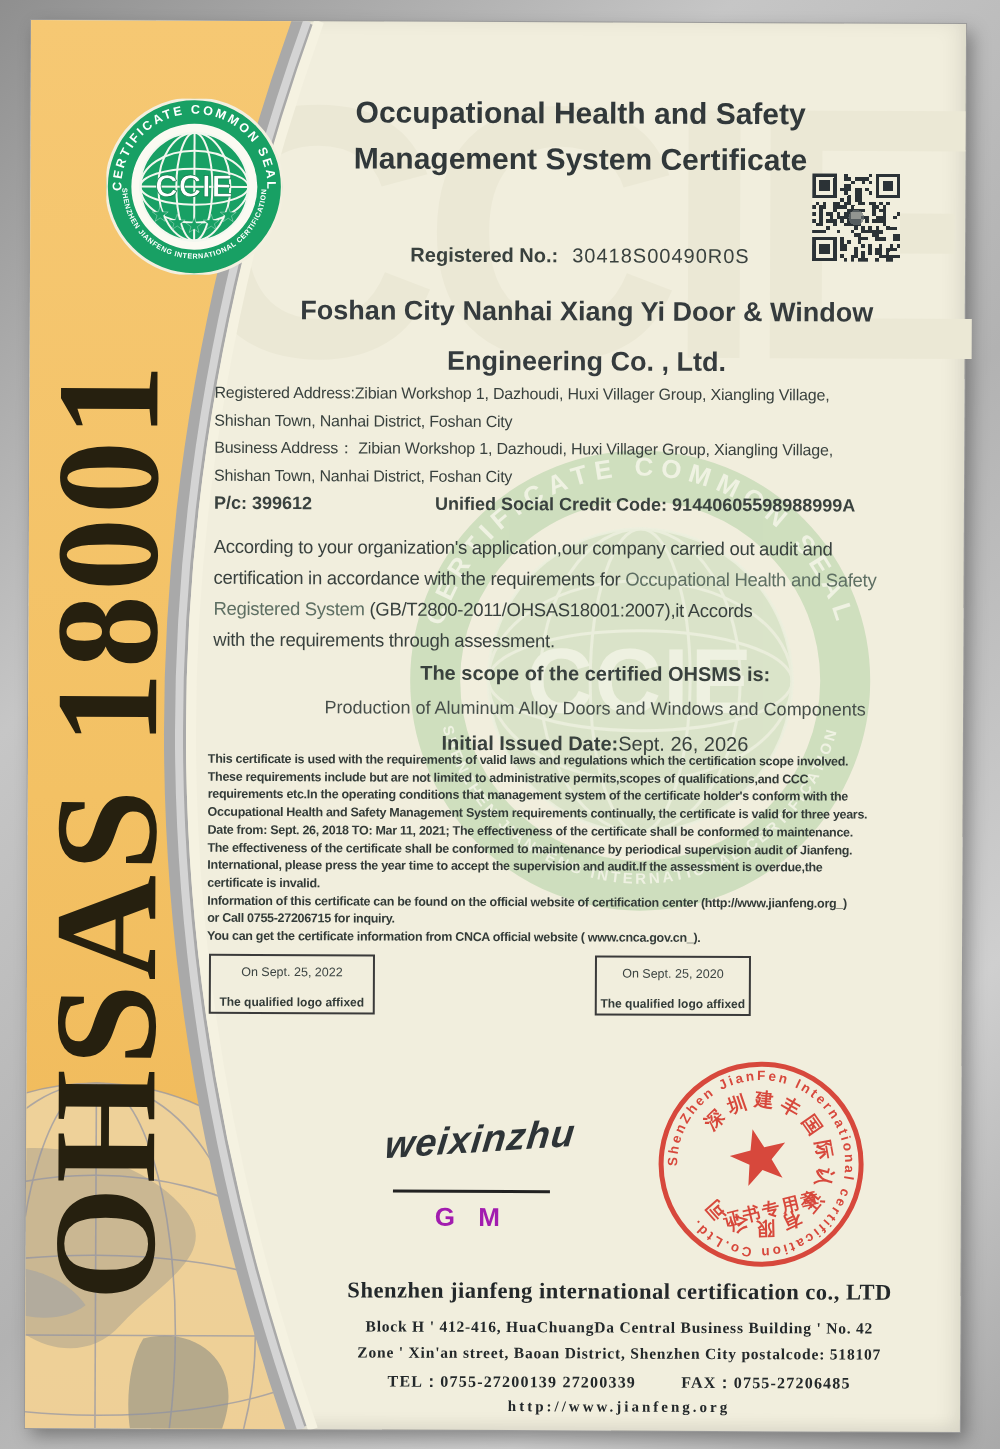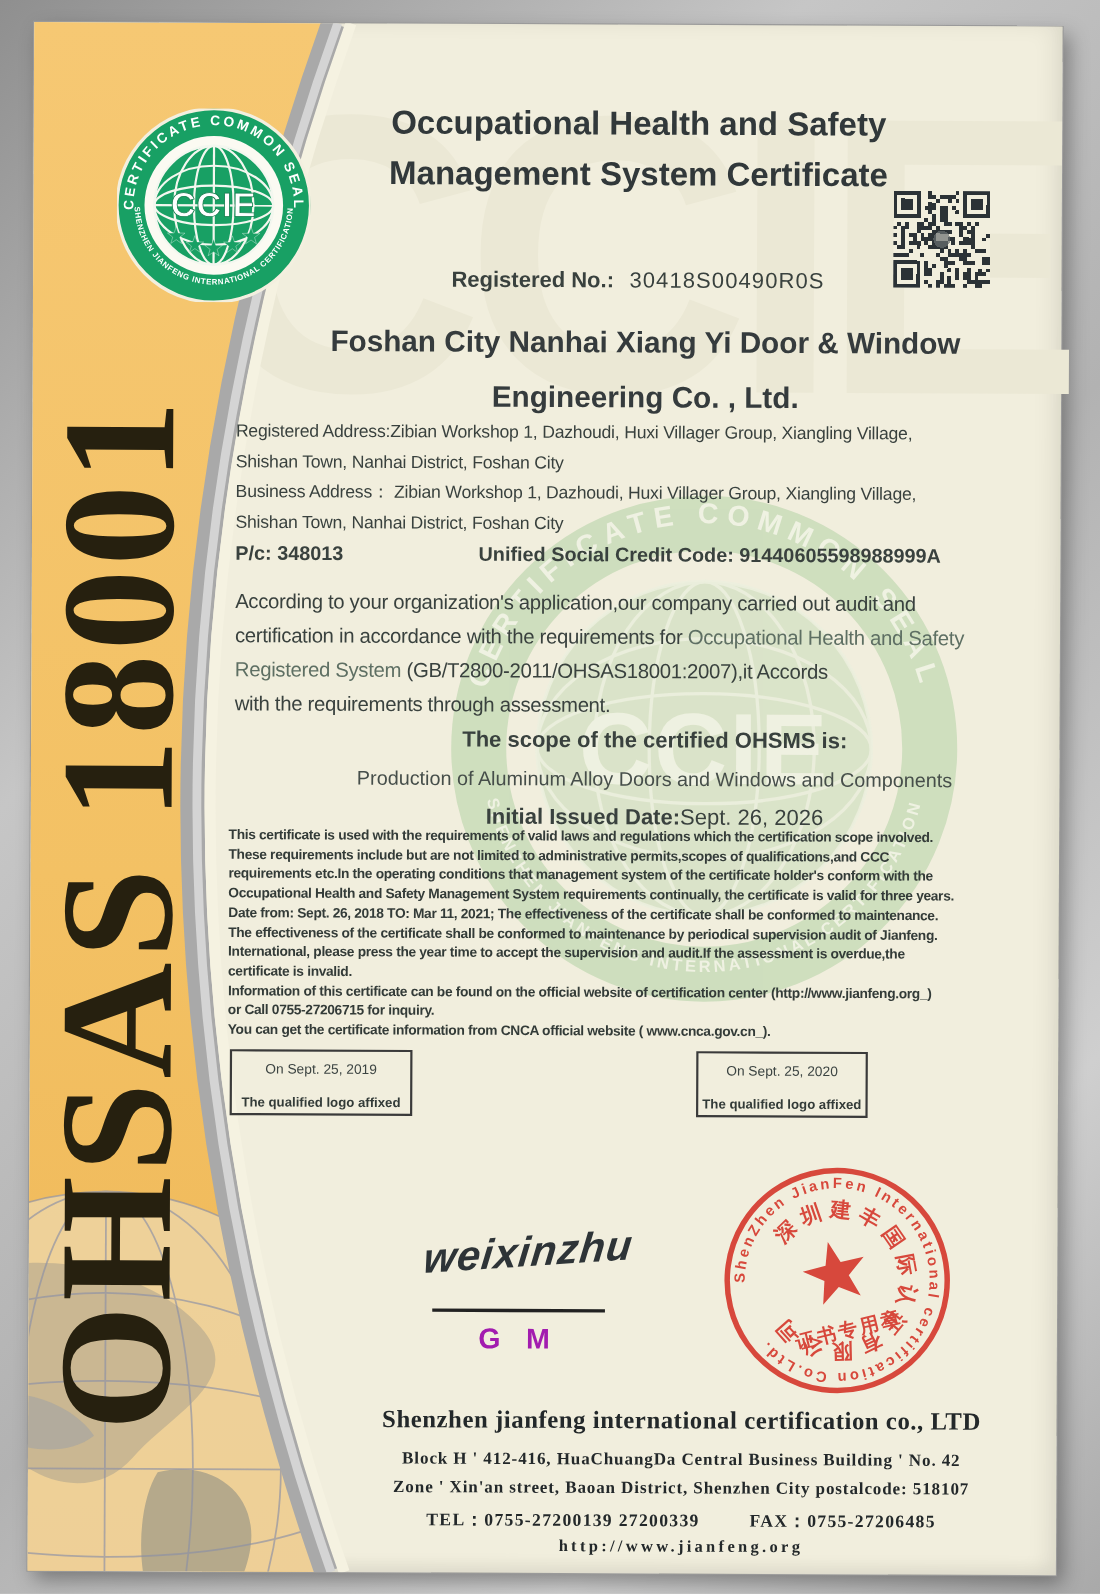--- a/index.html
+++ b/index.html
@@ -397,21 +397,21 @@
 
       <div class="abs addr">
         <div><b>Registered Address:</b><span>Zibian Workshop 1, Dazhoudi, Huxi Villager Group, Xiangling Village,</span></div>
         <div>Shishan Town, Nanhai District, Foshan City</div>
         <div><b>Business Address：</b> <span>Zibian Workshop 1, Dazhoudi, Huxi Villager Group, Xiangling Village,</span></div>
         <div>Shishan Town, Nanhai District, Foshan City</div>
       </div>
 
       <div class="abs pcline">
         <span>P/c:</span>
-        <span>348013</span>
+        <span>399612</span>
         <span class="uscc"><span>Unified Social Credit Code:</span>
         <span>91440605598988999A</span></span>
       </div>
 
       <div class="abs para">
         <div>According to your organization's application,our company carried out audit and</div>
         <div><span>certification in accordance with the requirements for </span><span class="hl">Occupational Health and Safety</span></div>
         <div><span class="hl">Registered System </span><span>(GB/T2800-2011/OHSAS18001:2007),it Accords</span></div>
         <div>with the requirements through assessment.</div>
       </div>
@@ -431,24 +431,24 @@
         <div>Date from: Sept. 26, 2018 TO: Mar 11, 2021; The effectiveness of the certificate shall be conformed to maintenance.</div>
         <div>The effectiveness of the certificate shall be conformed to maintenance by periodical supervision audit of Jianfeng.</div>
         <div>International, please press the year time to accept the supervision and audit.If the assessment is overdue,the</div>
         <div>certificate is invalid.</div>
         <div>Information of this certificate can be found on the official website of certification center (http://www.jianfeng.org_)</div>
         <div>or Call 0755-27206715 for inquiry.</div>
         <div>You can get the certificate information from CNCA official website ( www.cnca.gov.cn_).</div>
       </div>
 
       <div class="abs stampbox" style="left:182px;top:933px;width:162px;height:56px;">
-        <span class="d">On Sept. 25, 2019</span>
+        <span class="d">On Sept. 25, 2022</span>
         <span class="c">The qualified logo affixed</span>
       </div>
-      <div class="abs stampbox" style="left:606px;top:933px;width:152px;height:56px;">
+      <div class="abs stampbox" style="left:568px;top:933px;width:152px;height:56px;">
         <span class="d">On Sept. 25, 2020</span>
         <span class="c">The qualified logo affixed</span>
       </div>
 
       <div class="abs sig">weixinzhu</div>
       <div class="abs sigline"></div>
       <div class="abs gm">G M</div>
 
       <div class="abs foot foot-co">Shenzhen jianfeng international certification co., LTD</div>
       <div class="abs foot foot-a1">Block H '  412-416, HuaChuangDa Central Business Building '   No. 42</div>

